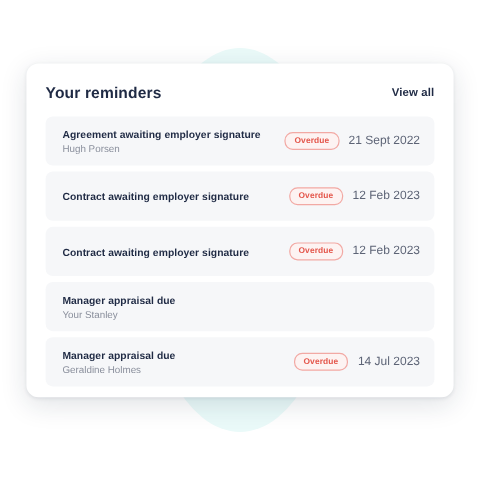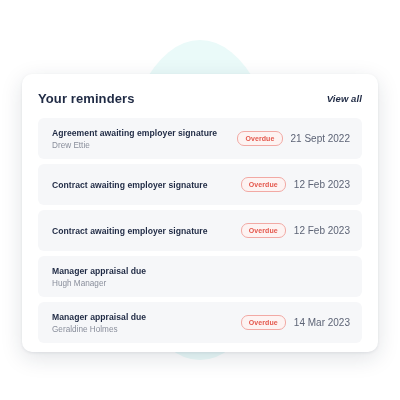--- a/index.html
+++ b/index.html
@@ -30,21 +30,21 @@
     width: 164px;
     height: 320px;
     border-radius: 50%;
     background: #eafaf9;
   }
 
   
   #reminders-card {
     position: absolute;
     left: 22px;
-    top: 74px;
+    top: 53px;
     width: 356px;
     height: 278px;
     background: #ffffff;
     border-radius: 10px;
     box-shadow: 0 6px 22px rgba(23, 38, 64, 0.13),
                 0 1px 3px rgba(23, 38, 64, 0.08);
     box-sizing: border-box;
     padding: 0 16px;
     display: flex;
     flex-direction: column;
@@ -66,21 +66,20 @@
     letter-spacing: 0.1px;
   }
 
   .view-all-link {
     font-size: 9.5px;
     font-weight: 700;
     color: #1f2a44;
     text-decoration: none;
     letter-spacing: 0.1px;
     cursor: pointer;
-    font-style: italic;
   }
 
   .reminder-list {
     display: flex;
     flex-direction: column;
     gap: 5px;
     padding-bottom: 8px;
     justify-content: flex-end;
   }
 
@@ -166,21 +165,21 @@
 
     <div class="card-header">
       <div class="card-title">Your reminders</div>
       <a class="view-all-link">View all</a>
     </div>
 
     <div class="reminder-list" id="reminder-list">
         <div class="reminder-row">
           <div class="reminder-main">
             <div class="reminder-title">Agreement awaiting employer signature</div>
-            <div class="reminder-person">Drew Ettie</div>
+            <div class="reminder-person">Hugh Porsen</div>
           </div>
           <div class="reminder-meta">
             <span class="status-badge">Overdue</span>
             <span class="reminder-date">21 Sept 2022</span>
           </div>
         </div>
         <div class="reminder-row">
           <div class="reminder-main">
             <div class="reminder-title">Contract awaiting employer signature</div>
           </div>
@@ -194,29 +193,29 @@
             <div class="reminder-title">Contract awaiting employer signature</div>
           </div>
           <div class="reminder-meta">
             <span class="status-badge">Overdue</span>
             <span class="reminder-date">12 Feb 2023</span>
           </div>
         </div>
         <div class="reminder-row">
           <div class="reminder-main">
             <div class="reminder-title">Manager appraisal due</div>
-            <div class="reminder-person">Hugh Manager</div>
+            <div class="reminder-person">Your Stanley</div>
           </div>
         </div>
         <div class="reminder-row">
           <div class="reminder-main">
             <div class="reminder-title">Manager appraisal due</div>
             <div class="reminder-person">Geraldine Holmes</div>
           </div>
           <div class="reminder-meta">
             <span class="status-badge">Overdue</span>
-            <span class="reminder-date">14 Mar 2023</span>
+            <span class="reminder-date">14 Jul 2023</span>
           </div>
         </div>
       </div>
 
   </div>
 </div>
 
 </body></html>

